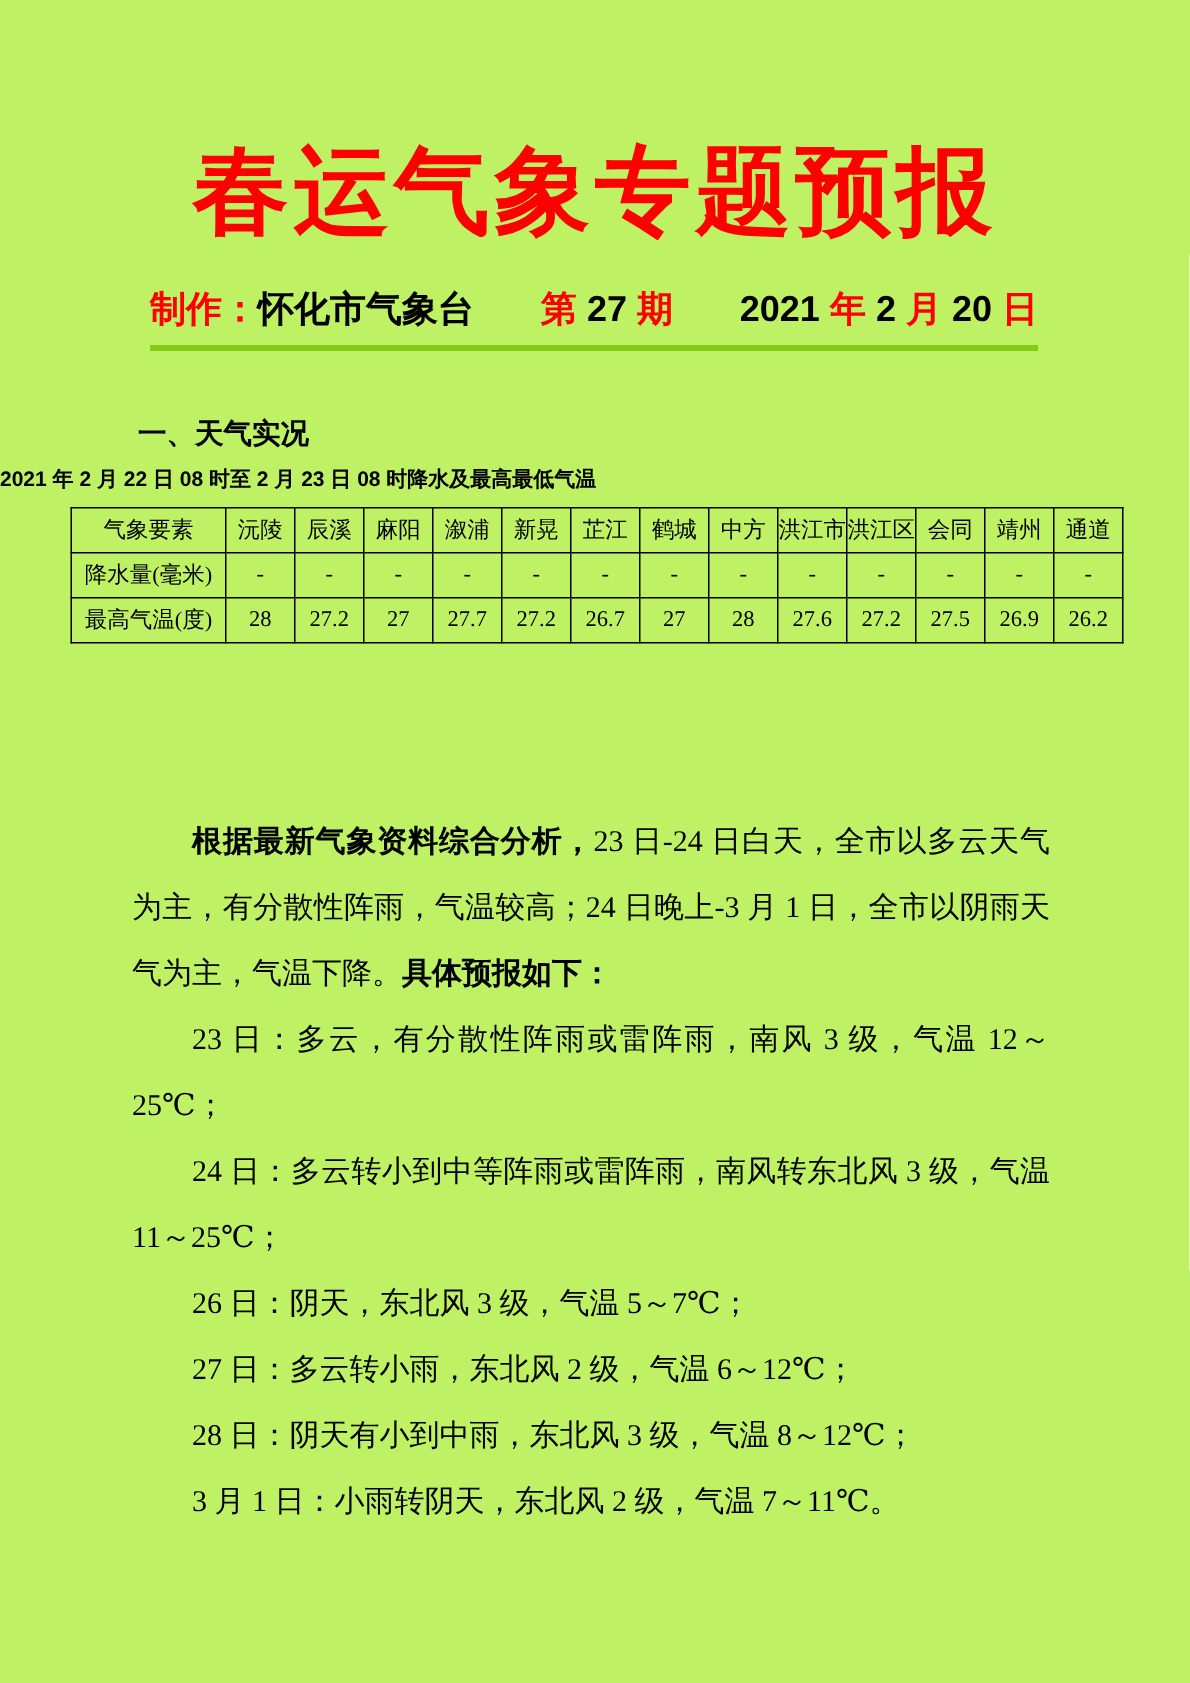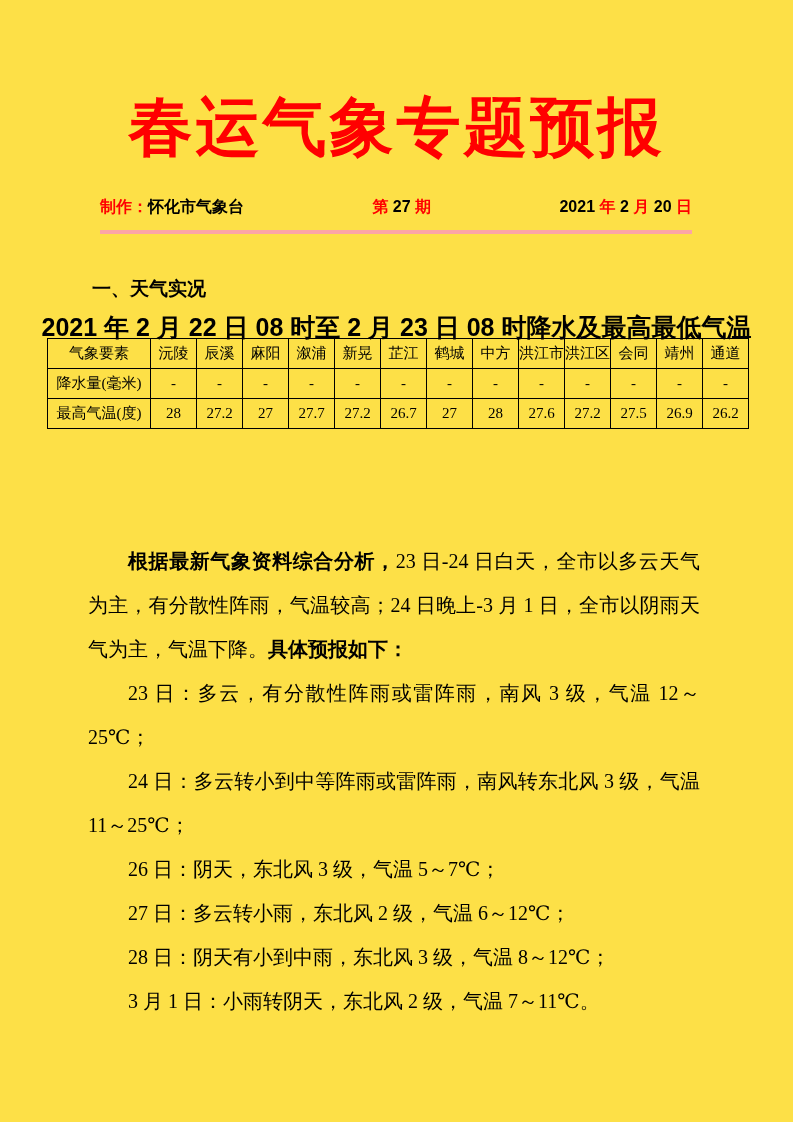--- a/index.html
+++ b/index.html
@@ -1,45 +1,45 @@
 <!DOCTYPE html>
 <html><head>
 <meta charset="utf-8">
 <style>
   html,body{margin:0;padding:0;background:#ffffff;}
   body{width:793px;height:1122px;font-family:"Liberation Serif","DejaVu Serif",serif;color:#000;}
-  .page{position:relative;width:793px;height:1122px;overflow:hidden;background:#fde047;}
+  .page{position:relative;width:793px;height:1122px;overflow:hidden;background:#bef264;}
 
   .doc-title{
     position:absolute;top:84px;left:0;width:100%;margin:0;
     text-align:center;font-size:64px;font-weight:700;color:#ff0000;
     letter-spacing:3px;font-family:"Liberation Serif","DejaVu Serif",serif;
   }
 
   .masthead{
     position:absolute;left:100px;top:194px;width:592px;height:36px;
-    border-bottom:4px solid #fca5a5;
+    border-bottom:4px solid #84cc16;
     display:flex;justify-content:space-between;align-items:flex-start;
     font-family:"Liberation Sans","DejaVu Sans",sans-serif;
-    font-weight:700;font-size:16px;line-height:26px;gap:29px;
+    font-weight:700;font-size:24px;line-height:26px;gap:29px;
   }
   .red{color:#ff0000;}
 
   .sec-heading{
     position:absolute;left:92px;margin:0;
     font-family:"Liberation Sans","DejaVu Sans",sans-serif;
     font-size:19px;font-weight:700;color:#000;
   }
   #sec1-heading{top:276px;}
   #sec2-heading{top:505px;}
 
   .table-caption{
-    position:absolute;top:311px;left:0;width:100%;text-align:center;
+    position:absolute;top:311px;left:0;width:100%;
     font-family:"Liberation Sans","DejaVu Sans",sans-serif;
-    font-size:25px;font-weight:700;
+    font-size:14px;font-weight:700;
   }
 
   table.weather{
     position:absolute;left:47px;top:338px;width:701px;
     border-collapse:collapse;table-layout:fixed;
     font-size:15px;font-family:"Liberation Serif","DejaVu Serif",serif;padding-left:32px;
   }
   table.weather th,table.weather td{
     border:1px solid #000;text-align:center;vertical-align:middle;
     height:29px;padding:0;font-weight:400;overflow:hidden;white-space:nowrap;

